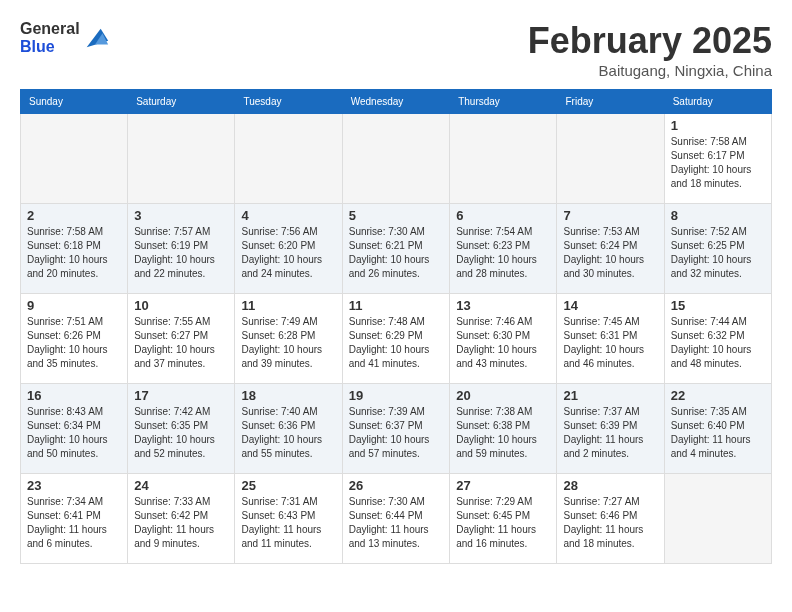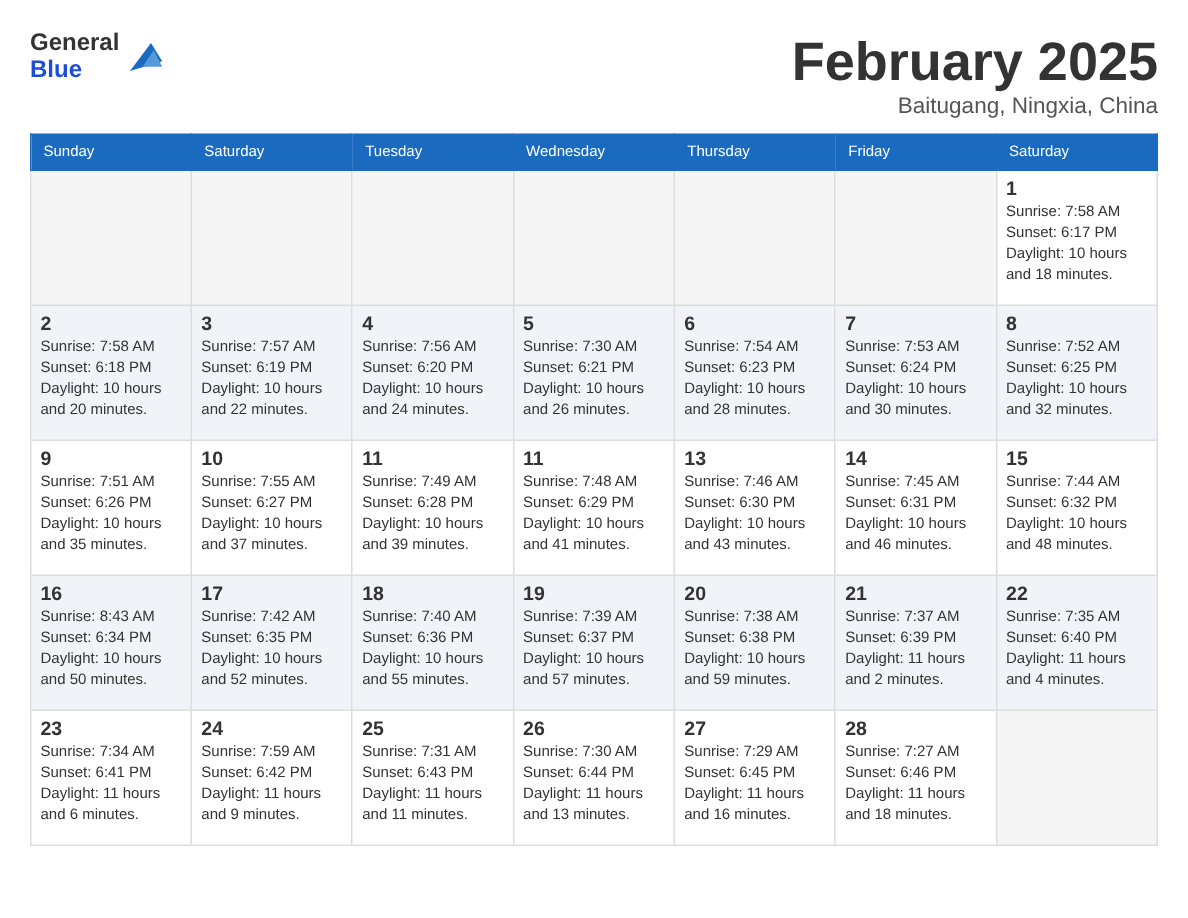--- a/index.html
+++ b/index.html
@@ -271,21 +271,21 @@
       </tr>
       <tr>
         <td>
           <span class="day-num">23</span>
           <div class="day-info">Sunrise: 7:34 AM
 Sunset: 6:41 PM
 Daylight: 11 hours and 6 minutes.</div>
         </td>
         <td>
           <span class="day-num">24</span>
-          <div class="day-info">Sunrise: 7:59 AM
+          <div class="day-info">Sunrise: 7:33 AM
 Sunset: 6:42 PM
 Daylight: 11 hours and 9 minutes.</div>
         </td>
         <td>
           <span class="day-num">25</span>
           <div class="day-info">Sunrise: 7:31 AM
 Sunset: 6:43 PM
 Daylight: 11 hours and 11 minutes.</div>
         </td>
         <td>

